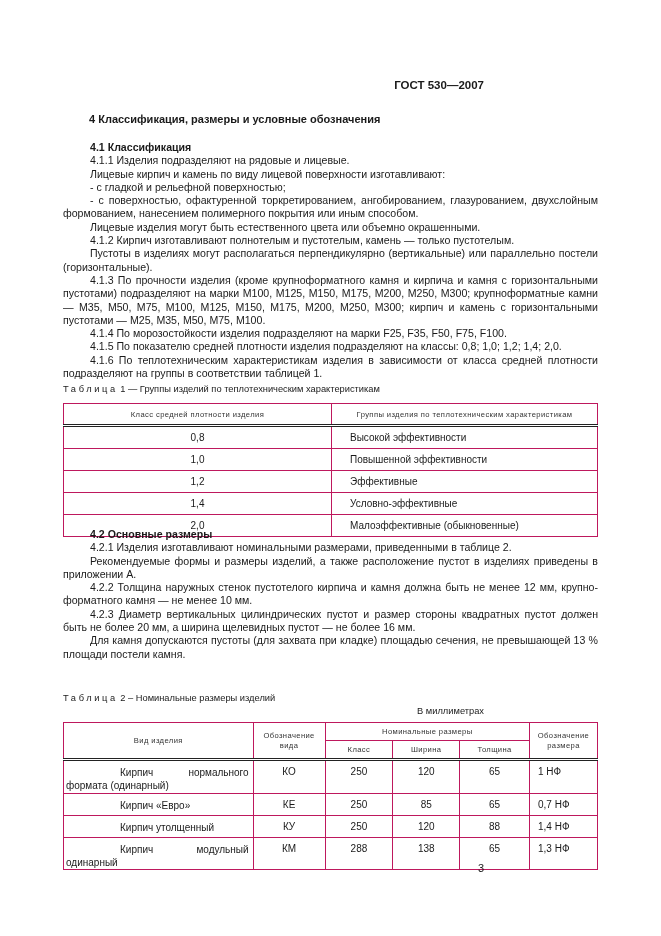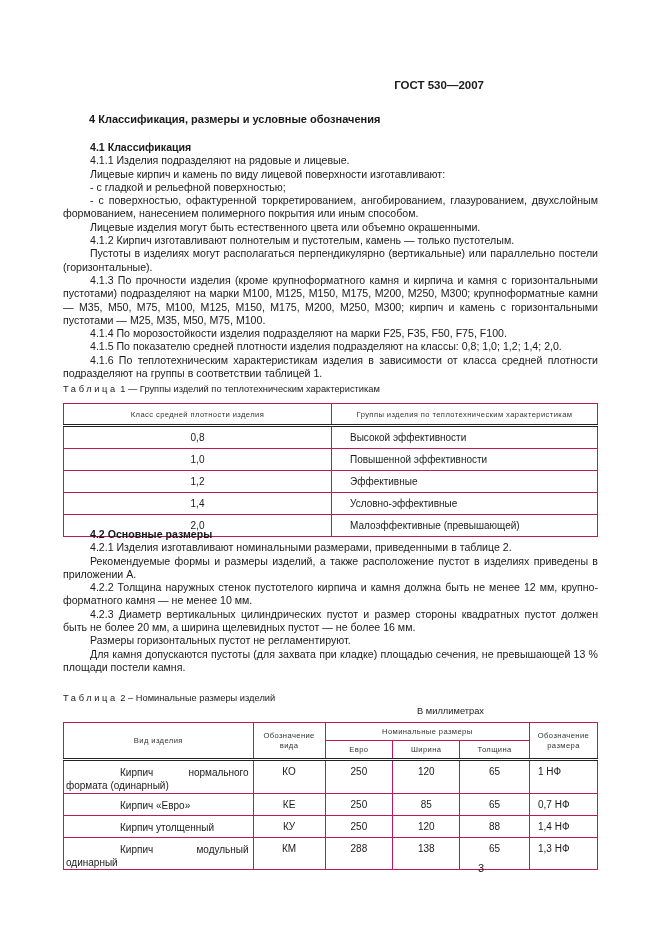--- a/index.html
+++ b/index.html
@@ -84,32 +84,31 @@
       <tr>
         <td class="c1">1,2</td>
         <td class="c2">Эффективные</td>
       </tr>
       <tr>
         <td class="c1">1,4</td>
         <td class="c2">Условно-эффективные</td>
       </tr>
       <tr>
         <td class="c1">2,0</td>
-        <td class="c2">Малоэффективные   (превышающей)</td>
+        <td class="c2">Малоэффективные   (обыкновенные)</td>
       </tr>
     </tbody>
   </table>
 
   <div class="body sec2">
     <p class="h2">4.2 Основные размеры</p>
     <p class="ind">4.2.1 Изделия изготавливают номинальными размерами, приведенными в таблице 2.</p>
     <p class="ind">Рекомендуемые формы и размеры изделий, а также расположение пустот в изделиях приведены  в приложении А.</p>
     <p class="ind">4.2.2 Толщина наружных стенок пустотелого кирпича и камня должна быть не менее  12 мм,  крупно-форматного камня — не менее 10 мм.</p>
     <p class="ind">4.2.3 Диаметр вертикальных цилиндрических пустот и размер стороны квадратных пустот должен быть не более 20 мм, а ширина щелевидных пустот — не более 16 мм.</p>
-    <p class="ind">Размеры горизонтальных пустот не регламентируют.</p>
     <p class="ind">Для камня допускаются пустоты  (для  захвата  при  кладке)  площадью  сечения, не превышающей 13 %  площади постели камня.</p>
   </div>
 
   <div class="tcap t2cap">
     <span class="sp">Таблица</span><span> 2 – Номинальные размеры изделий</span>
   </div>
   <div class="units">В миллиметрах</div>
 
   <table class="t2">
     <colgroup>
@@ -121,21 +120,21 @@
         <col style="width:68px">
     </colgroup>
     <thead>
       <tr style="height:18px">
         <th rowspan="2" class="rs">Вид  изделия</th>
         <th rowspan="2" class="rs">Обозначение вида</th>
         <th colspan="3">Номинальные размеры</th>
         <th rowspan="2" class="rs">Обозначение размера</th>
       </tr>
       <tr class="r2" style="height:19px">
-        <th>Евро</th>
+        <th>Класс</th>
         <th>Ширина</th>
         <th>Толщина</th>
       </tr>
     </thead>
     <tbody>
       <tr style="height:34px">
         <td class="vid"><span class="in">Кирпич  нормального  формата (одинарный)</span></td>
         <td>КО</td>
         <td>250</td>
         <td>120</td>

